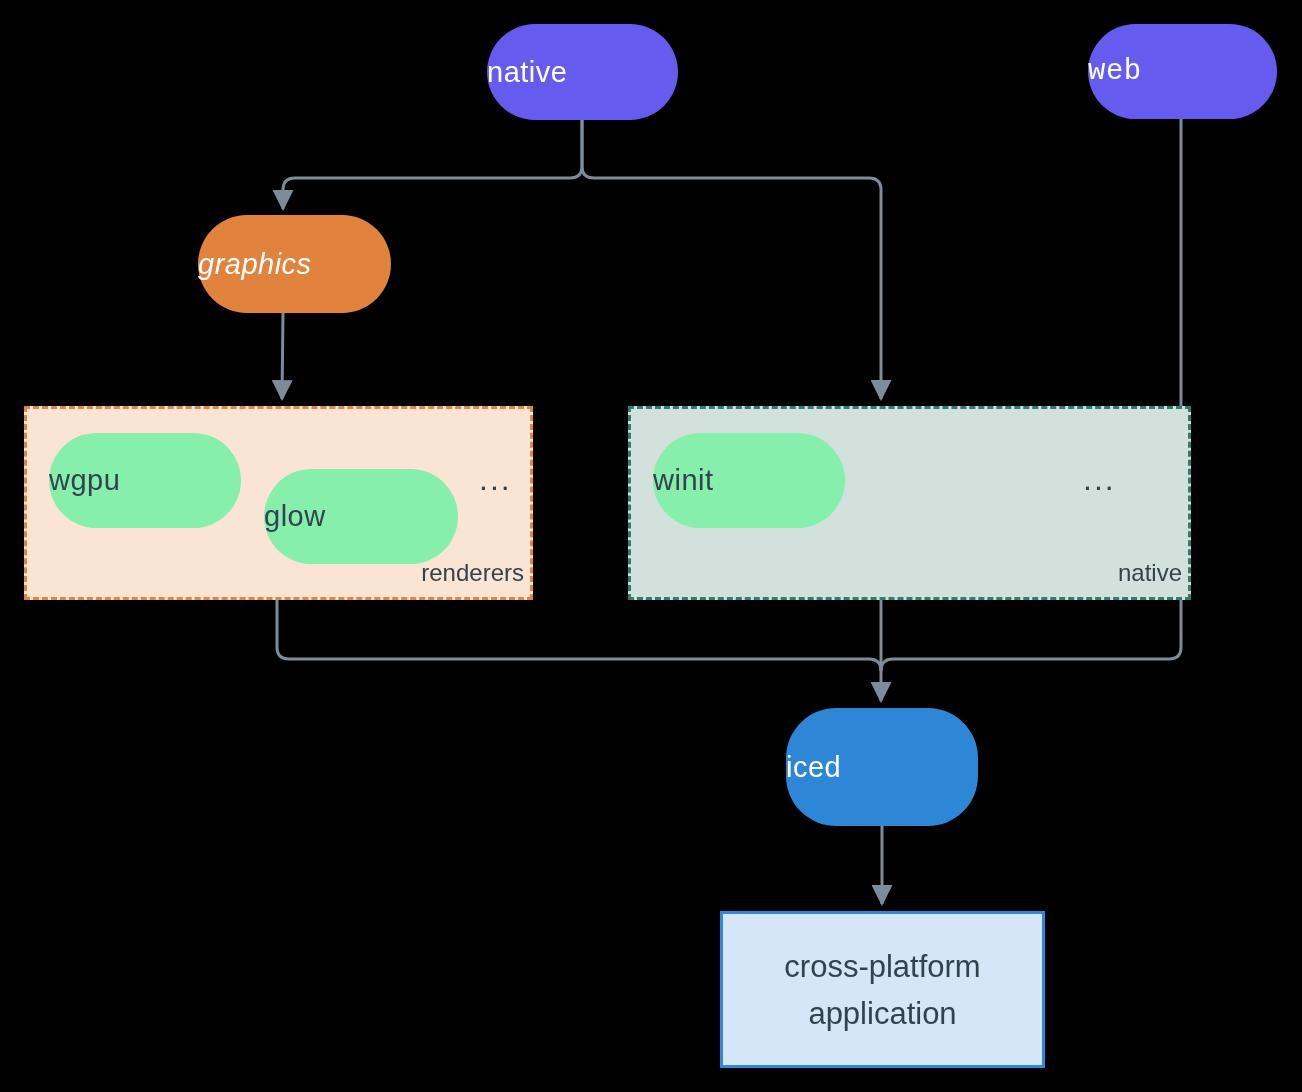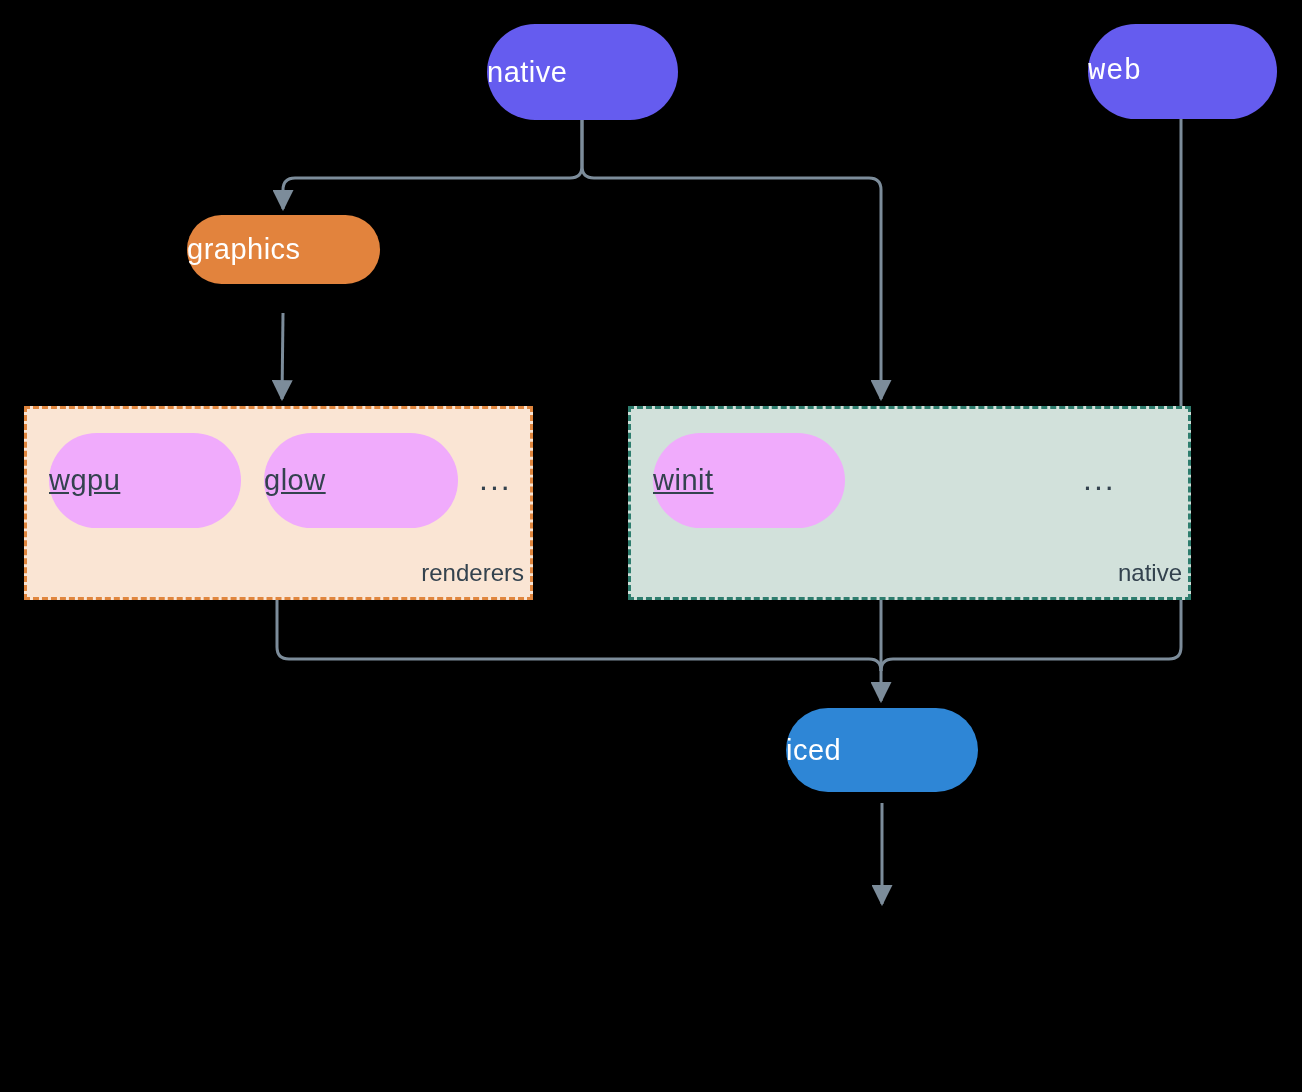--- a/index.html
+++ b/index.html
@@ -25,26 +25,26 @@
     position: absolute;
     border-radius: 50px;
     display: flex;
     align-items: center;
     font-size: 29px;
     letter-spacing: 0.5px;
   }
   .pill-purple { background: #655CEF; color: #ffffff; }
   .pill-orange { background: #E2833D; color: #ffffff; }
   .pill-blue   { background: #2E86D6; color: #ffffff; }
-  .pill-white  { background: #f0abfc; color: #33424E; text-decoration: underline; }
+  .pill-white  { background: #86efac; color: #33424E; }
 
   .node-native   { left: 487px; top: 24px;  width: 191px; height: 96px; }
   .node-web      { left: 1088px; top: 24px; width: 189px; height: 95px; font-family: Liberation Mono, monospace; }
-  .node-graphics { left: 187px; top: 215px; width: 193px; height: 69px; }
-  .node-iced     { left: 786px; top: 708px; width: 192px; height: 84px; }
+  .node-graphics { left: 198px; top: 215px; width: 193px; height: 98px; font-style: italic; }
+  .node-iced     { left: 786px; top: 708px; width: 192px; height: 118px; }
 
   .group {
     position: absolute;
     top: 406px;
     height: 194px;
     box-sizing: border-box;
     border-width: 3px;
     border-style: dashed;
   }
   .group-renderers {
@@ -57,21 +57,21 @@
     left: 628px;
     width: 563px;
     background: #D2E1DB;
     border-color: #2E7D6E;
   }
   .group .pill {
     height: 95px;
     top: 24px;
   }
   .gp-1 { left: 22px;  width: 192px; }
-  .gp-2 { left: 237px; width: 194px; }
+  .gp-2 { left: 237px; width: 194px; margin-top: 36px; }
   .ellipsis {
     position: absolute;
     left: 452px;
     top: 52px;
     font-size: 32px;
     color: #33424E;
     letter-spacing: 2px;
   }
   .group-label {
     position: absolute;
@@ -149,14 +149,17 @@
       <span>winit</span>
     </div>
     <div class="ellipsis">...</div>
     <div class="group-label">native</div>
   </div>
 
   <div class="pill pill-blue node-iced">
     <span>iced</span>
   </div>
 
+  <div class="app-box">
+    <span>cross-platform application</span>
+  </div>
 
 </div>
 
 </body></html>

